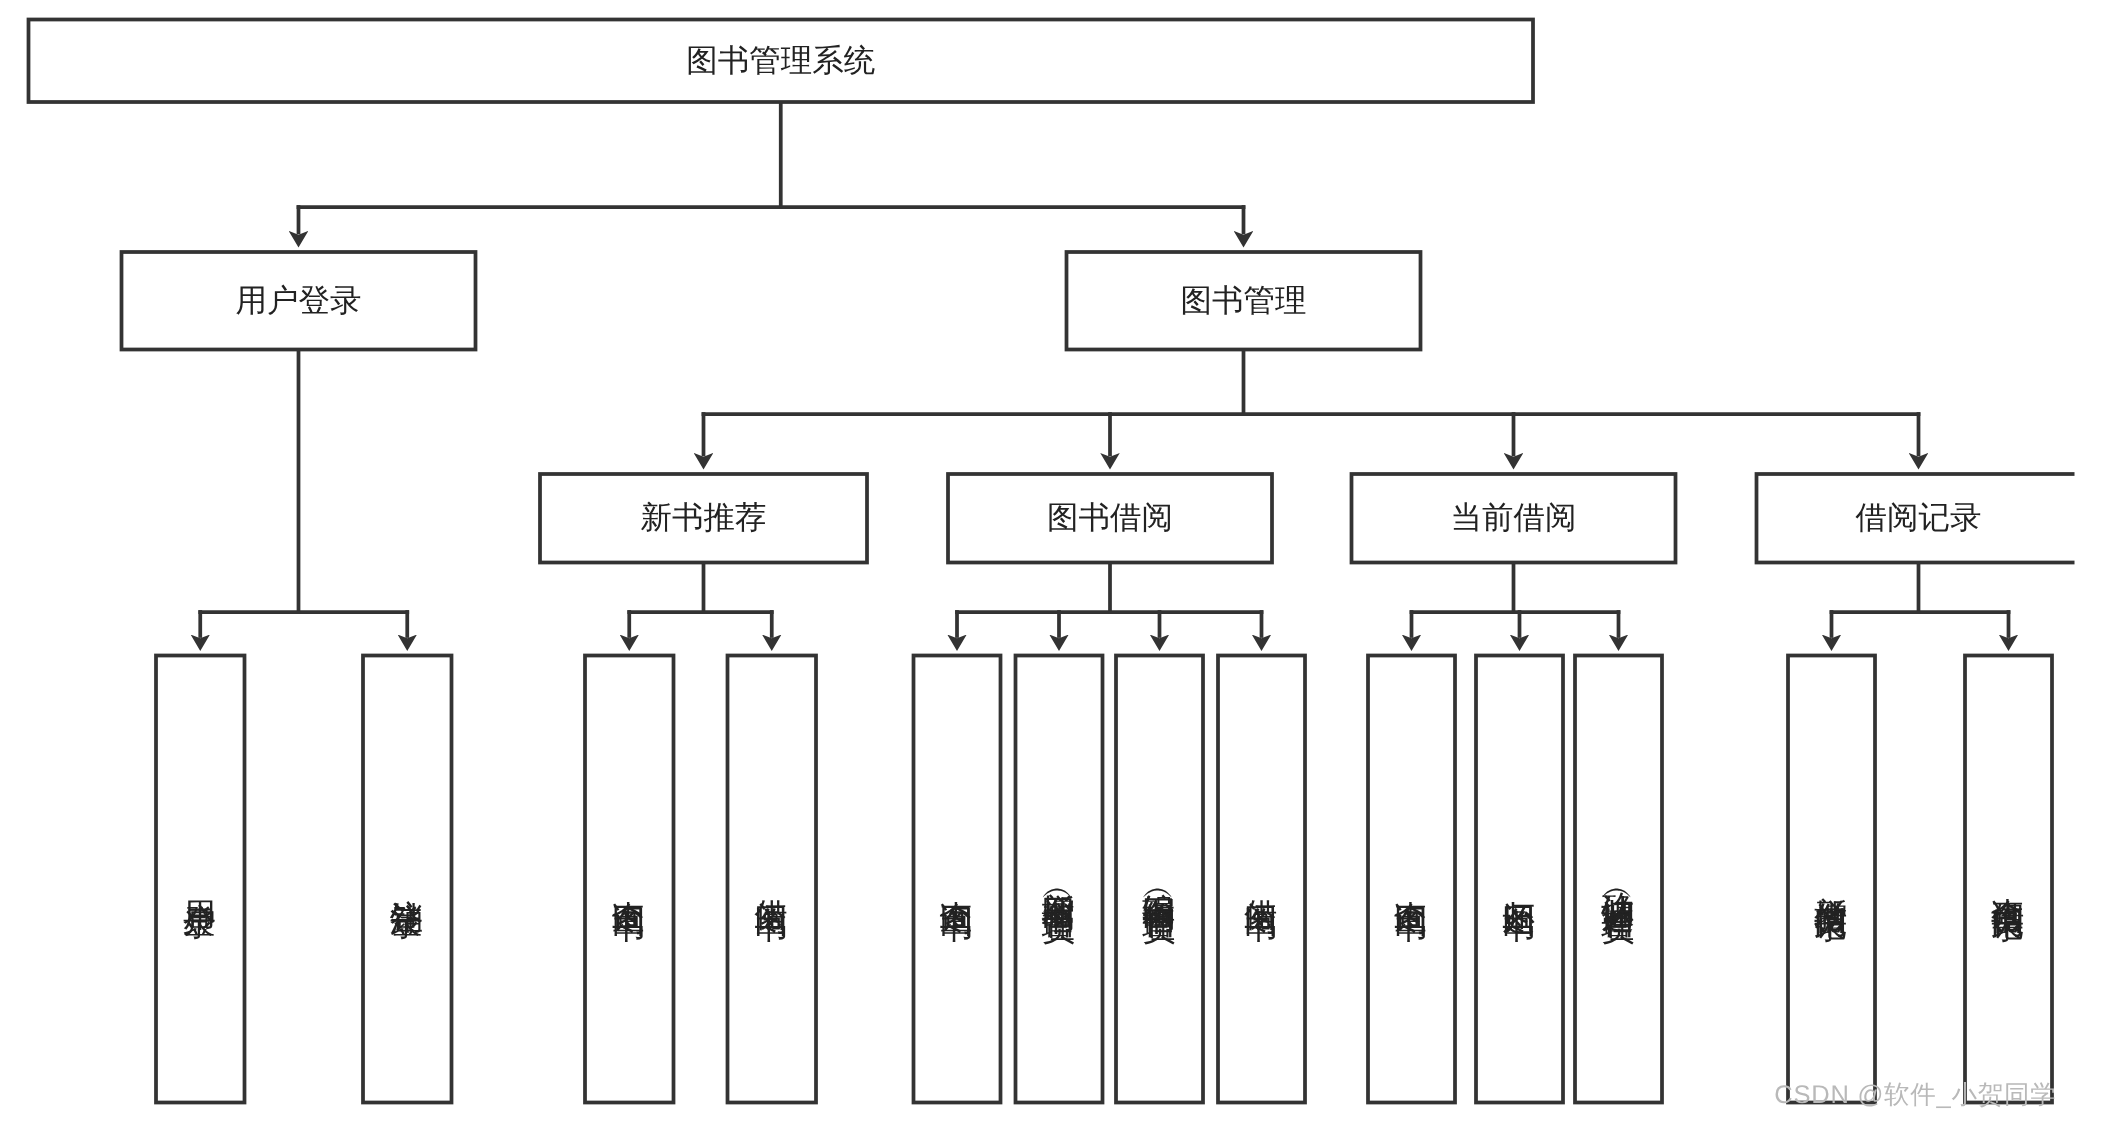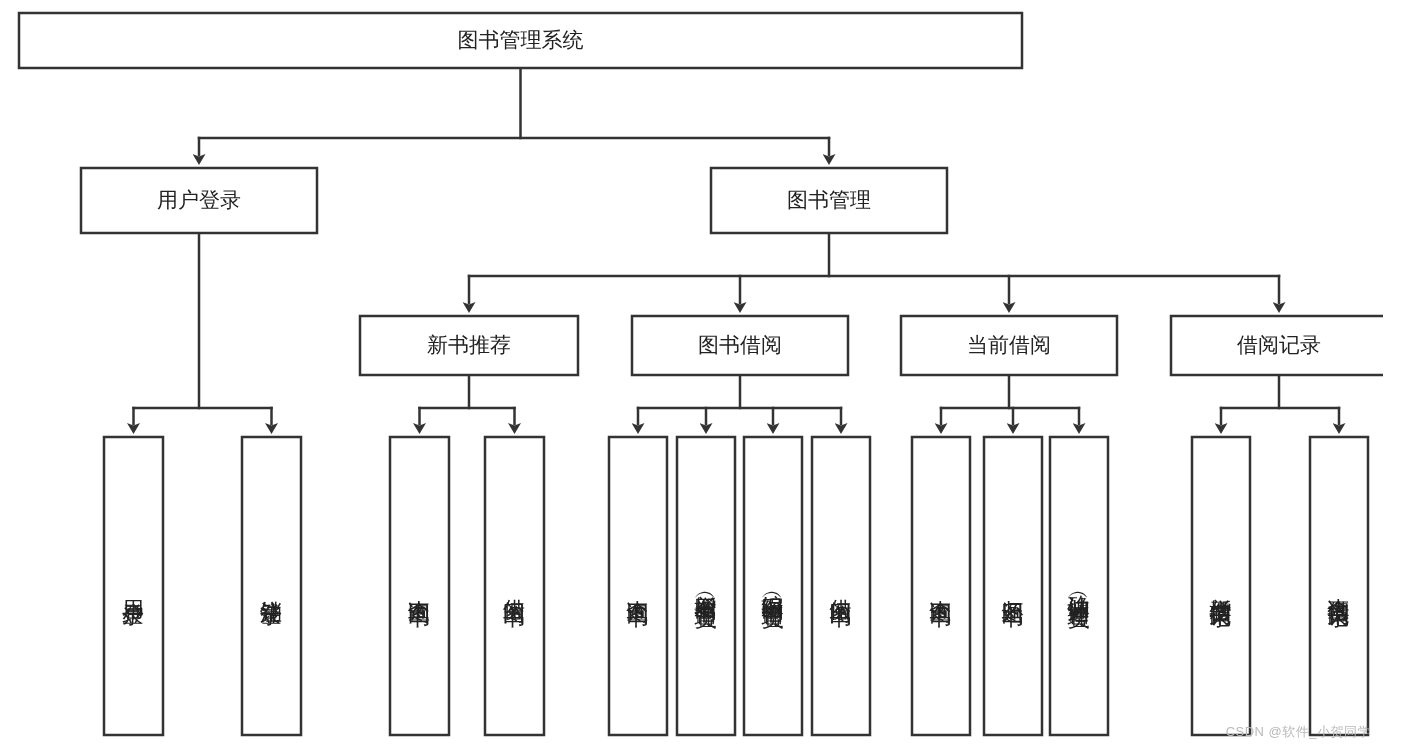--- a/index.html
+++ b/index.html
@@ -59,21 +59,21 @@
     line-height: 1.05;
     letter-spacing: 2px;
     pointer-events: none;
     white-space: nowrap;
   }
   .watermark {
     position: absolute;
     right: 12px;
     bottom: 6px;
     font-family: "Liberation Sans", "DejaVu Sans", sans-serif;
-    font-size: 13px;
+    font-size: 17px;
     color: #b9b9b9;
     letter-spacing: 0.5px;
     user-select: none;
   }
 </style>
 </head>
 <body>
 
 <div id="diagram-root">
 

